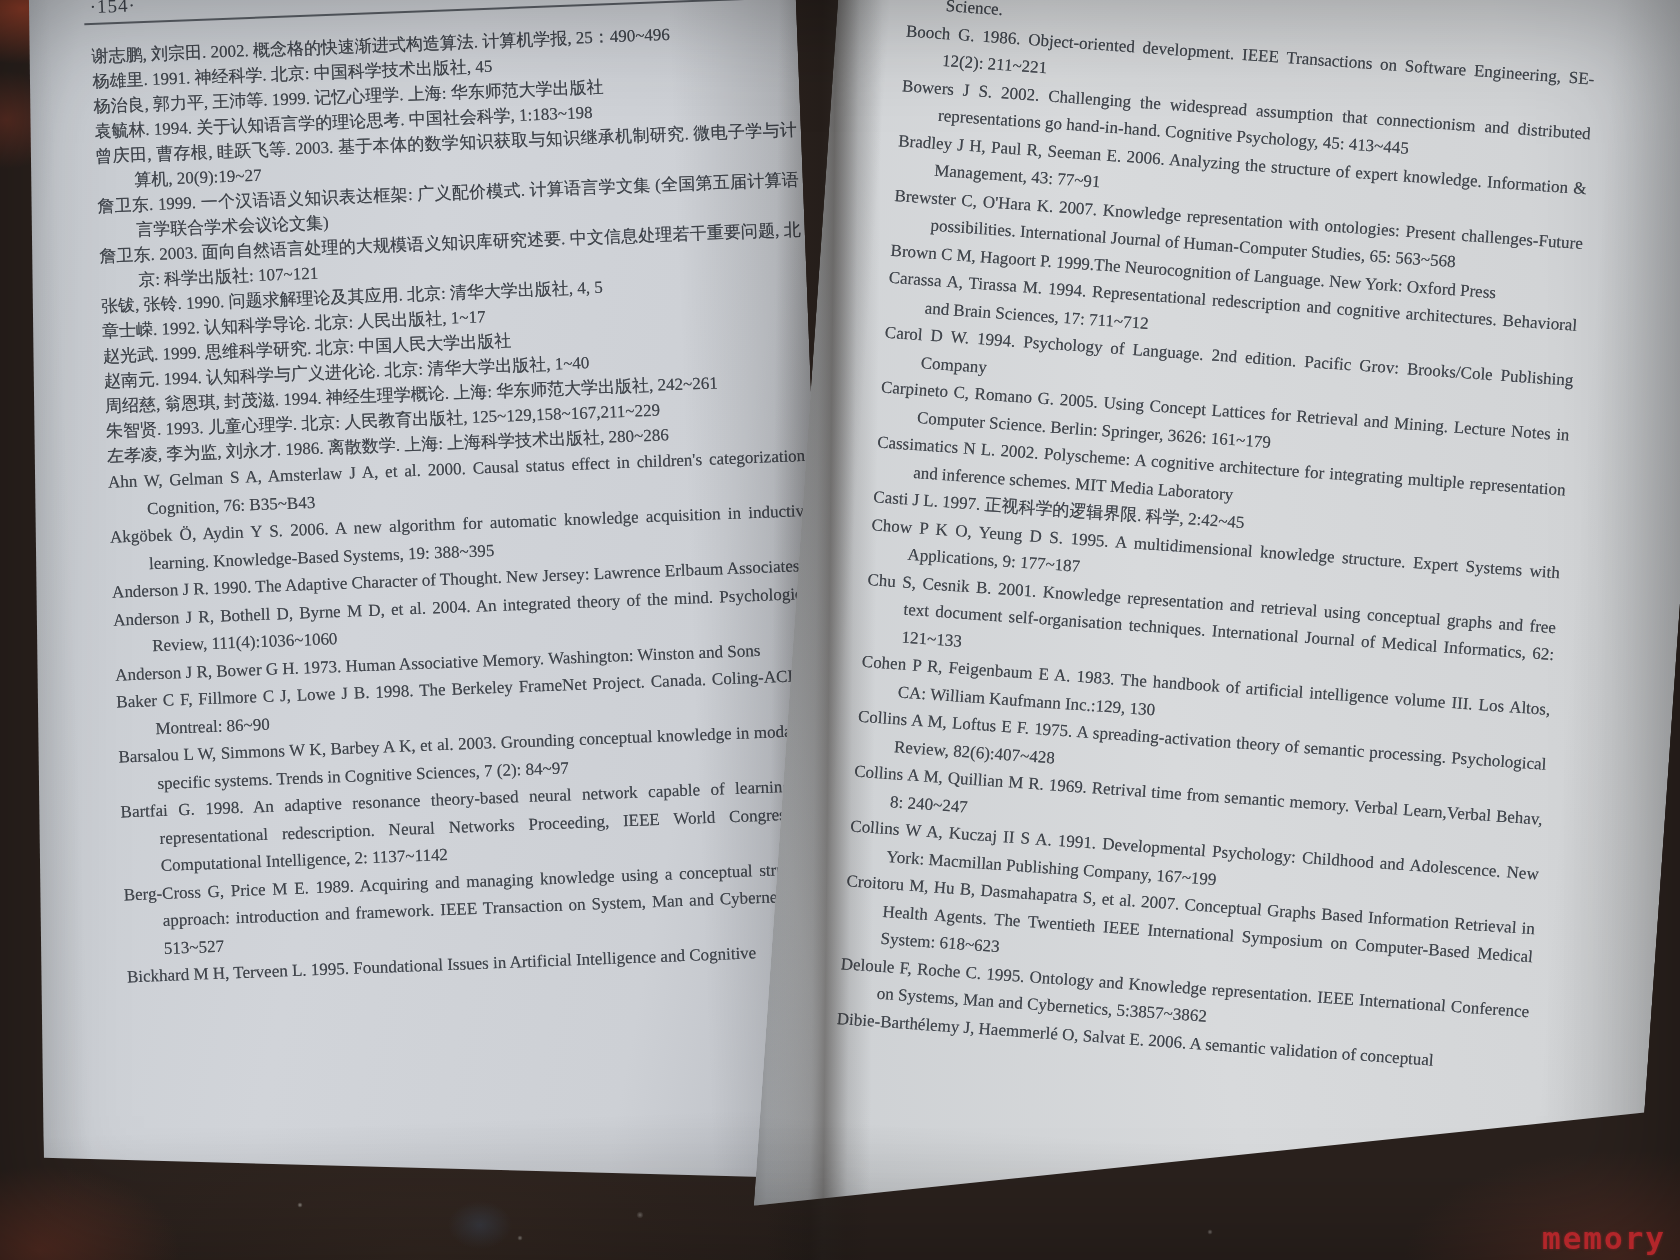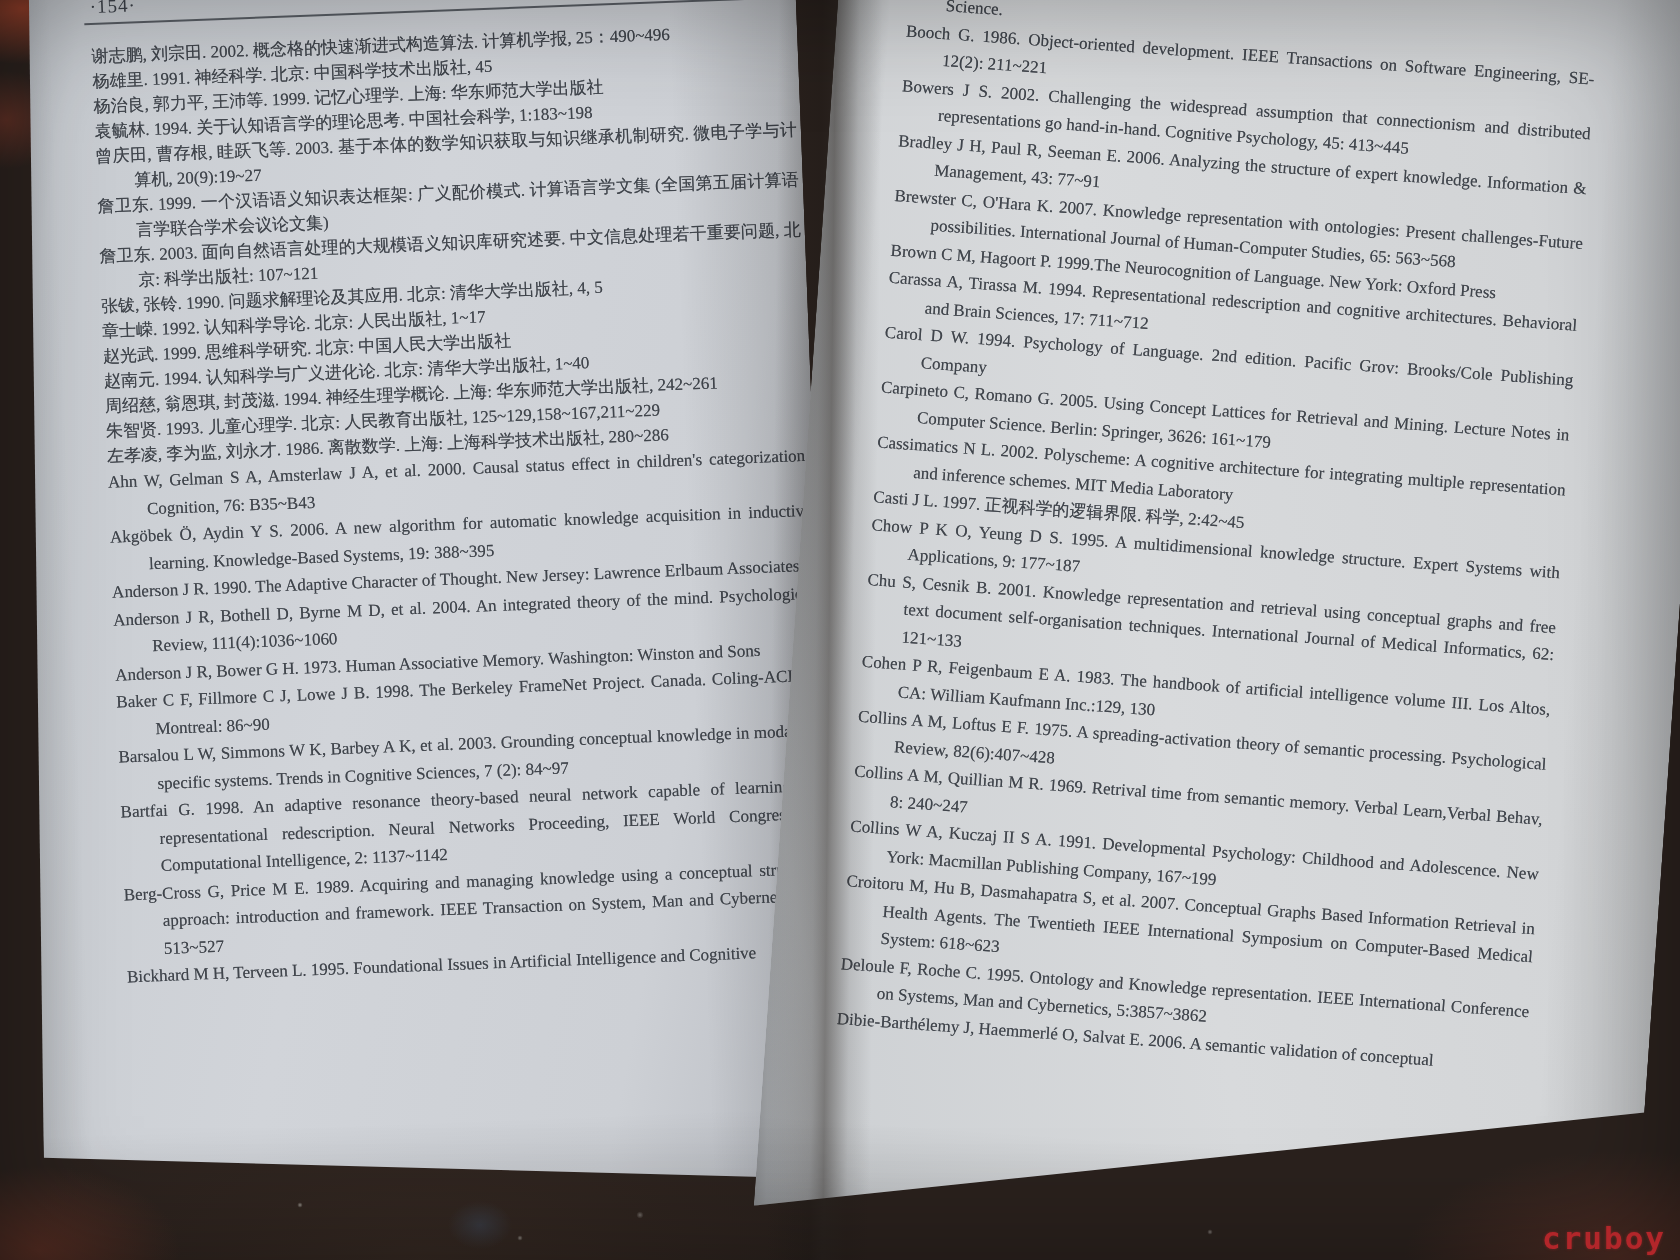--- a/index.html
+++ b/index.html
@@ -148,14 +148,14 @@
           <p class="ref">Collins W A, Kuczaj II S A. 1991. Developmental Psychology: Childhood and Adolescence. New York: Macmillan Publishing Company, 167~199</p>
           <p class="ref">Croitoru M, Hu B, Dasmahapatra S, et al. 2007. Conceptual Graphs Based Information Retrieval in Health Agents. The Twentieth IEEE International Symposium on Computer-Based Medical System: 618~623</p>
           <p class="ref">Deloule F, Roche C. 1995. Ontology and Knowledge representation. IEEE International Conference on Systems, Man and Cybernetics, 5:3857~3862</p>
           <p class="ref">Dibie-Barthélemy J, Haemmerlé O, Salvat E. 2006. A semantic validation of conceptual</p>
         </div>
     </div>
   </div>
 
   <div class="gutter"></div>
 
-  <div class="watermark">cruboy</div>
+  <div class="watermark">memory</div>
 </div>
 
 </body></html>

